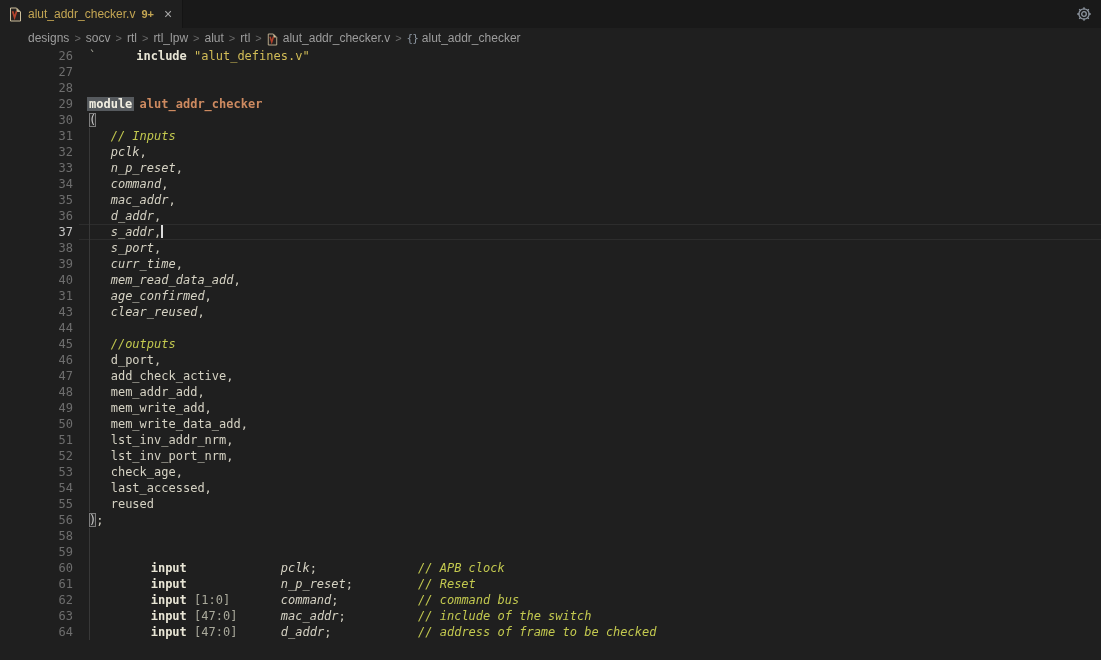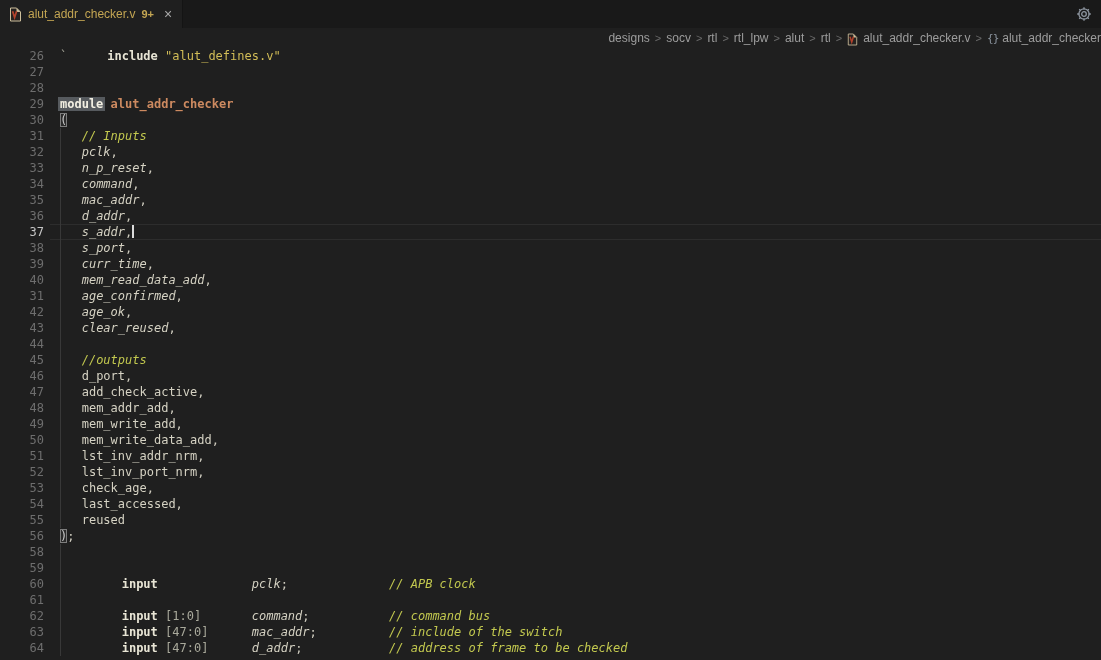--- a/index.html
+++ b/index.html
@@ -14,30 +14,30 @@
   .tab-label { font-size:12px; color:var(--tab_label,#c4a653); }
   .tab-badge { font-size:11px; font-weight:bold; color:var(--tab_label,#c4a653); }
   .tab-close { font-size:14px; line-height:14px; color:var(--close_fg,#a8a8a8); margin-left:4px;
                cursor:pointer; }
   .fileicon { display:inline-flex; width:13px; height:15px; }
   .gear { position:absolute; right:9px; top:6px; width:16px; height:16px; cursor:pointer; }
 
   
   .breadcrumb { height:20px; background:var(--bg,#1f1f1f); display:flex; align-items:center;
                 padding-left:28px; font-size:12px; color:var(--breadcrumb_fg,#9d9d9d);
-                white-space:nowrap;justify-content:flex-end; }
+                white-space:nowrap; }
   .bc-item { color:var(--breadcrumb_fg,#9d9d9d); cursor:pointer; }
   .bc-sep { color:var(--breadcrumb_sep,#6b6b6b); margin:0 5px; font-size:11px; }
   .bc-fileicon { display:inline-flex; width:11px; height:13px; margin-right:5px; transform:translateY(1px); }
   .bc-sym-icon { color:var(--symbol_icon,#8b949e); margin-right:4px; letter-spacing:-1px;
                  font-family:"DejaVu Sans Mono", monospace; font-size:11px; }
 
   
   .editor { position:relative; height:612px; overflow:hidden;
-            font-family:"DejaVu Sans Mono", monospace; font-size:12px; }
+            font-family:"DejaVu Sans Mono", monospace; font-size:12px;padding-left:29px; }
   .line { position:relative; height:16px; line-height:16px; display:flex; white-space:pre; }
   .ln { width:44px; text-align:right; color:var(--gutter_fg,#6e6e6e); flex:0 0 44px; }
   .code { margin-left:16px; color:var(--identifier,#d5d2c3); }
   .line.g::after { content:""; position:absolute; left:60px; top:0; bottom:0; width:1px;
                    background:var(--indent_guide,#383838); }
   .line.cur::before { content:""; position:absolute; left:50px; right:0; top:0; bottom:0;
                       border-top:1px solid var(--current_line_border,#2d2d2d);
                       border-bottom:1px solid var(--current_line_border,#2d2d2d); }
   .line.cur .ln { color:var(--gutter_fg_active,#c6c6c6); }
 
@@ -118,35 +118,34 @@
     <div class="line g"><span class="ln">32</span><span class="code"><span class="pl">   </span><span class="iid">pclk</span><span class="pl">,</span></span></div>
     <div class="line g"><span class="ln">33</span><span class="code"><span class="pl">   </span><span class="iid">n_p_reset</span><span class="pl">,</span></span></div>
     <div class="line g"><span class="ln">34</span><span class="code"><span class="pl">   </span><span class="iid">command</span><span class="pl">,</span></span></div>
     <div class="line g"><span class="ln">35</span><span class="code"><span class="pl">   </span><span class="iid">mac_addr</span><span class="pl">,</span></span></div>
     <div class="line g"><span class="ln">36</span><span class="code"><span class="pl">   </span><span class="iid">d_addr</span><span class="pl">,</span></span></div>
     <div class="line g cur"><span class="ln">37</span><span class="code"><span class="pl">   </span><span class="iid">s_addr</span><span class="pl">,</span><span class="curbar"></span></span></div>
     <div class="line g"><span class="ln">38</span><span class="code"><span class="pl">   </span><span class="iid">s_port</span><span class="pl">,</span></span></div>
     <div class="line g"><span class="ln">39</span><span class="code"><span class="pl">   </span><span class="iid">curr_time</span><span class="pl">,</span></span></div>
     <div class="line g"><span class="ln">40</span><span class="code"><span class="pl">   </span><span class="iid">mem_read_data_add</span><span class="pl">,</span></span></div>
     <div class="line g"><span class="ln">31</span><span class="code"><span class="pl">   </span><span class="iid">age_confirmed</span><span class="pl">,</span></span></div>
-    <div class="line g"><span class="ln">42</span><span class="code"><span class="pl">   </span><span class="iid">age_ok</span><span class="pl">,</span></span></div>
     <div class="line g"><span class="ln">43</span><span class="code"><span class="pl">   </span><span class="iid">clear_reused</span><span class="pl">,</span></span></div>
     <div class="line g"><span class="ln">44</span><span class="code"></span></div>
     <div class="line g"><span class="ln">45</span><span class="code"><span class="pl">   </span><span class="cm">//outputs</span></span></div>
     <div class="line g"><span class="ln">46</span><span class="code"><span class="pl">   </span><span class="id">d_port</span><span class="pl">,</span></span></div>
     <div class="line g"><span class="ln">47</span><span class="code"><span class="pl">   </span><span class="id">add_check_active</span><span class="pl">,</span></span></div>
     <div class="line g"><span class="ln">48</span><span class="code"><span class="pl">   </span><span class="id">mem_addr_add</span><span class="pl">,</span></span></div>
     <div class="line g"><span class="ln">49</span><span class="code"><span class="pl">   </span><span class="id">mem_write_add</span><span class="pl">,</span></span></div>
     <div class="line g"><span class="ln">50</span><span class="code"><span class="pl">   </span><span class="id">mem_write_data_add</span><span class="pl">,</span></span></div>
     <div class="line g"><span class="ln">51</span><span class="code"><span class="pl">   </span><span class="id">lst_inv_addr_nrm</span><span class="pl">,</span></span></div>
     <div class="line g"><span class="ln">52</span><span class="code"><span class="pl">   </span><span class="id">lst_inv_port_nrm</span><span class="pl">,</span></span></div>
     <div class="line g"><span class="ln">53</span><span class="code"><span class="pl">   </span><span class="id">check_age</span><span class="pl">,</span></span></div>
     <div class="line g"><span class="ln">54</span><span class="code"><span class="pl">   </span><span class="id">last_accessed</span><span class="pl">,</span></span></div>
     <div class="line g"><span class="ln">55</span><span class="code"><span class="pl">   </span><span class="id">reused</span></span></div>
     <div class="line"><span class="ln">56</span><span class="code"><span class="br">)</span><span class="pl">;</span></span></div>
     <div class="line g"><span class="ln">58</span><span class="code"></span></div>
     <div class="line g"><span class="ln">59</span><span class="code"></span></div>
     <div class="line g"><span class="ln">60</span><span class="code"><span class="pl">   </span><span class="kw">input</span><span class="pl">             </span><span class="iid">pclk</span><span class="pl">;              </span><span class="cm">// APB clock</span></span></div>
-    <div class="line g"><span class="ln">61</span></div>
+    <div class="line g"><span class="ln">61</span><span class="code"><span class="pl">   </span><span class="kw">input</span><span class="pl">             </span><span class="iid">n_p_reset</span><span class="pl">;         </span><span class="cm">// Reset</span></span></div>
     <div class="line g"><span class="ln">62</span><span class="code"><span class="pl">   </span><span class="kw">input</span><span class="pl"> </span><span class="pn">[1:0]</span><span class="pl">       </span><span class="iid">command</span><span class="pl">;           </span><span class="cm">// command bus</span></span></div>
     <div class="line g"><span class="ln">63</span><span class="code"><span class="pl">   </span><span class="kw">input</span><span class="pl"> </span><span class="pn">[47:0]</span><span class="pl">      </span><span class="iid">mac_addr</span><span class="pl">;          </span><span class="cm">// include of the switch</span></span></div>
     <div class="line g"><span class="ln">64</span><span class="code"><span class="pl">   </span><span class="kw">input</span><span class="pl"> </span><span class="pn">[47:0]</span><span class="pl">      </span><span class="iid">d_addr</span><span class="pl">;            </span><span class="cm">// address of frame to be checked</span></span></div>
   </div>
 
 </body></html>

